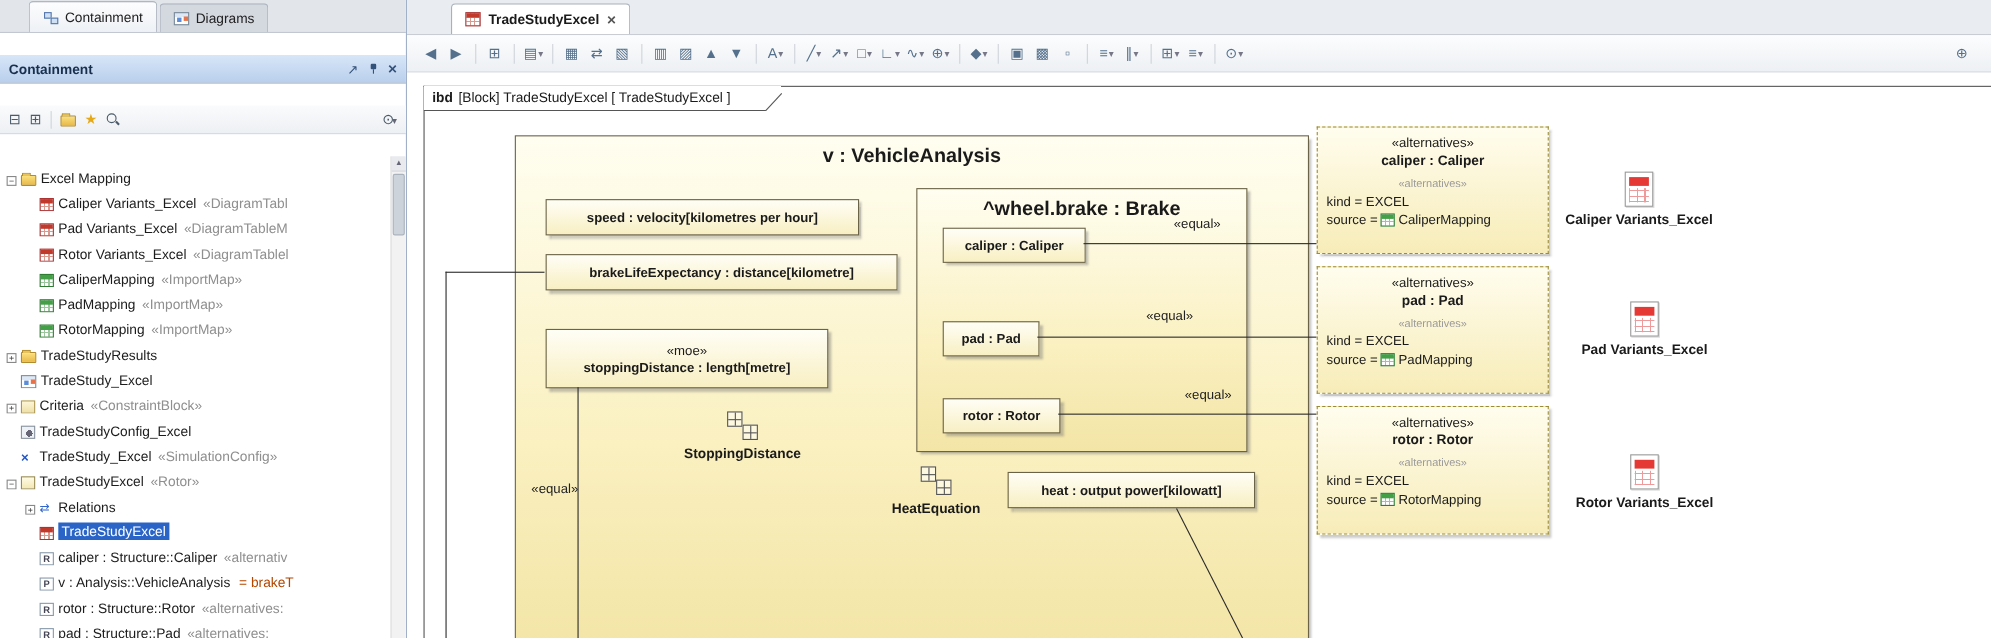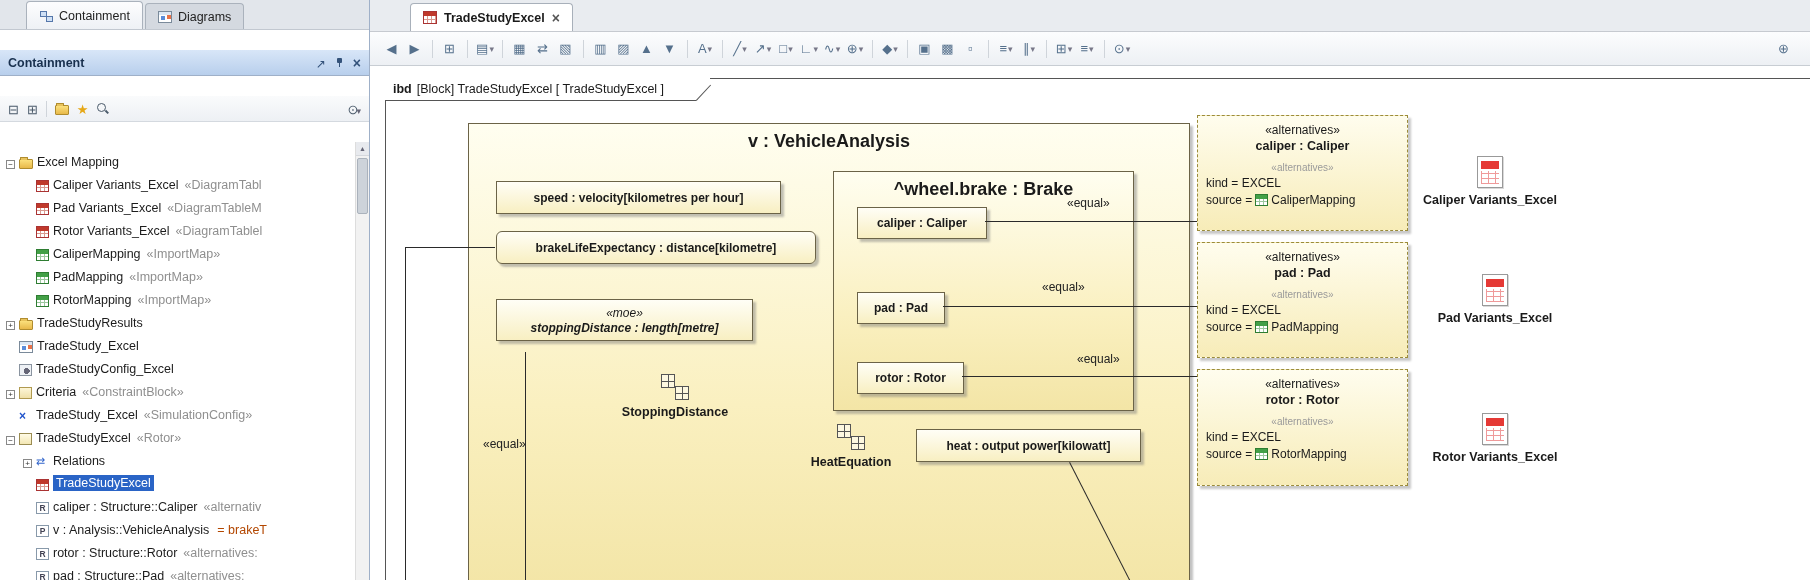--- a/index.html
+++ b/index.html
@@ -204,29 +204,29 @@
         <span class="exp plus"></span>
         <span class="ticon folder"></span>
         <span class="tlabel">TradeStudyResults</span>
       </div>
       <div class="trow" style="padding-left:6px">
         <span class="exp none"></span>
         <span class="ticon diagtabmini"></span>
         <span class="tlabel">TradeStudy_Excel</span>
       </div>
       <div class="trow" style="padding-left:6px">
-        <span class="exp none"></span>
-        <span class="ticon cfgmini"></span>
-        <span class="tlabel">TradeStudyConfig_Excel</span>
-      </div>
-      <div class="trow" style="padding-left:6px">
         <span class="exp plus"></span>
         <span class="ticon critmini"></span>
         <span class="tlabel">Criteria</span>
         <span class="tstereo">«ConstraintBlock»</span>
+      </div>
+      <div class="trow" style="padding-left:6px">
+        <span class="exp none"></span>
+        <span class="ticon cfgmini"></span>
+        <span class="tlabel">TradeStudyConfig_Excel</span>
       </div>
       <div class="trow" style="padding-left:6px">
         <span class="exp none"></span>
         <span class="ticon simx"></span>
         <span class="tlabel">TradeStudy_Excel</span>
         <span class="tstereo">«SimulationConfig»</span>
       </div>
       <div class="trow" style="padding-left:6px">
         <span class="exp minus"></span>
         <span class="ticon blockmini"></span>
@@ -490,24 +490,24 @@
         <span class="frest">[Block] TradeStudyExcel [ TradeStudyExcel ]</span>
       </div>
       <div class="frame-diag"></div>
 
       <div class="yblock" style="left:98px;top:57px;width:722px;height:470px;">
         <div class="btitle">v : VehicleAnalysis</div>
 
         <div class="part" style="left:27px;top:57px;width:285px;height:33px;">
           <span>speed : velocity[kilometres per hour]</span>
         </div>
-        <div class="part" style="left:27px;top:107px;width:320px;height:33px;border-radius:6px;">
+        <div class="part" style="left:27px;top:107px;width:320px;height:33px;">
           <span>brakeLifeExpectancy : distance[kilometre]</span>
         </div>
-        <div class="part moe-box" style="left:27px;top:175px;width:257px;height:42px;font-style:italic;">
+        <div class="part moe-box" style="left:27px;top:175px;width:257px;height:54px;">
           <span>«moe»</span>
           <span class="bn">stoppingDistance : length[metre]</span>
         </div>
 
         <div class="yblock" style="left:364px;top:47px;width:301px;height:240px;">
           <div class="btitle">^wheel.brake : Brake</div>
           <div class="part" style="left:23px;top:35px;width:130px;height:32px;">
             <span>caliper : Caliper</span>
           </div>
           <div class="part" style="left:23px;top:120px;width:88px;height:32px;">

